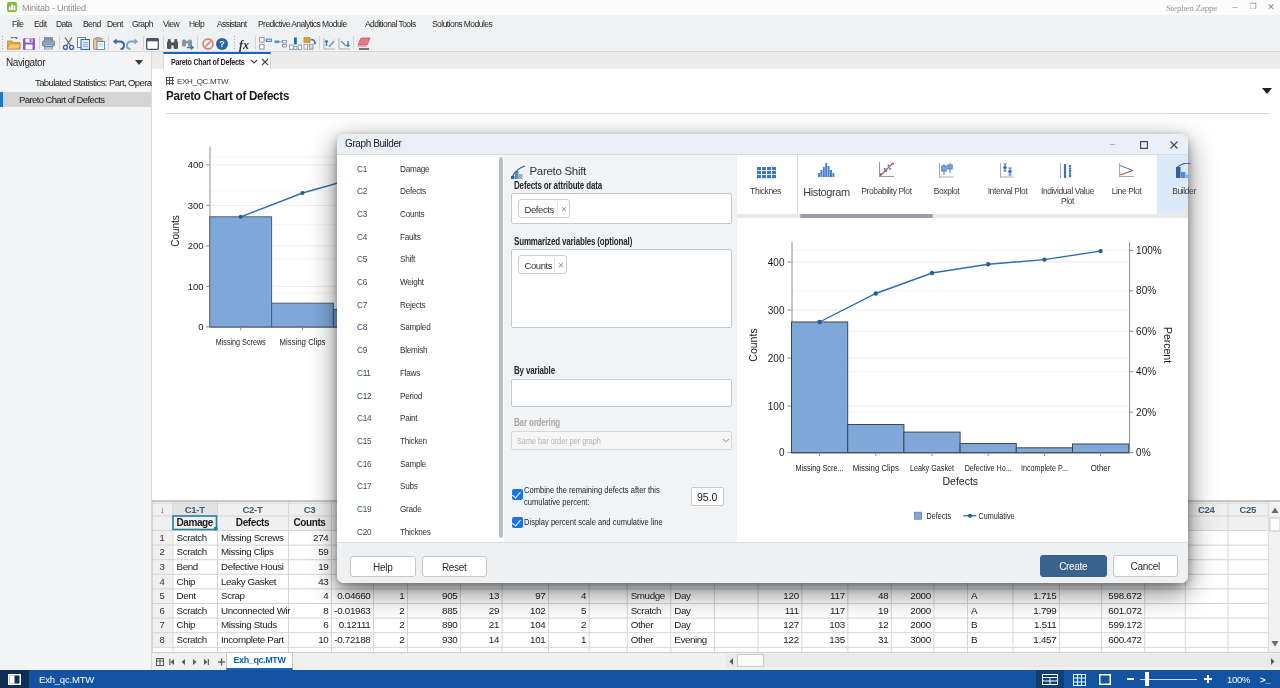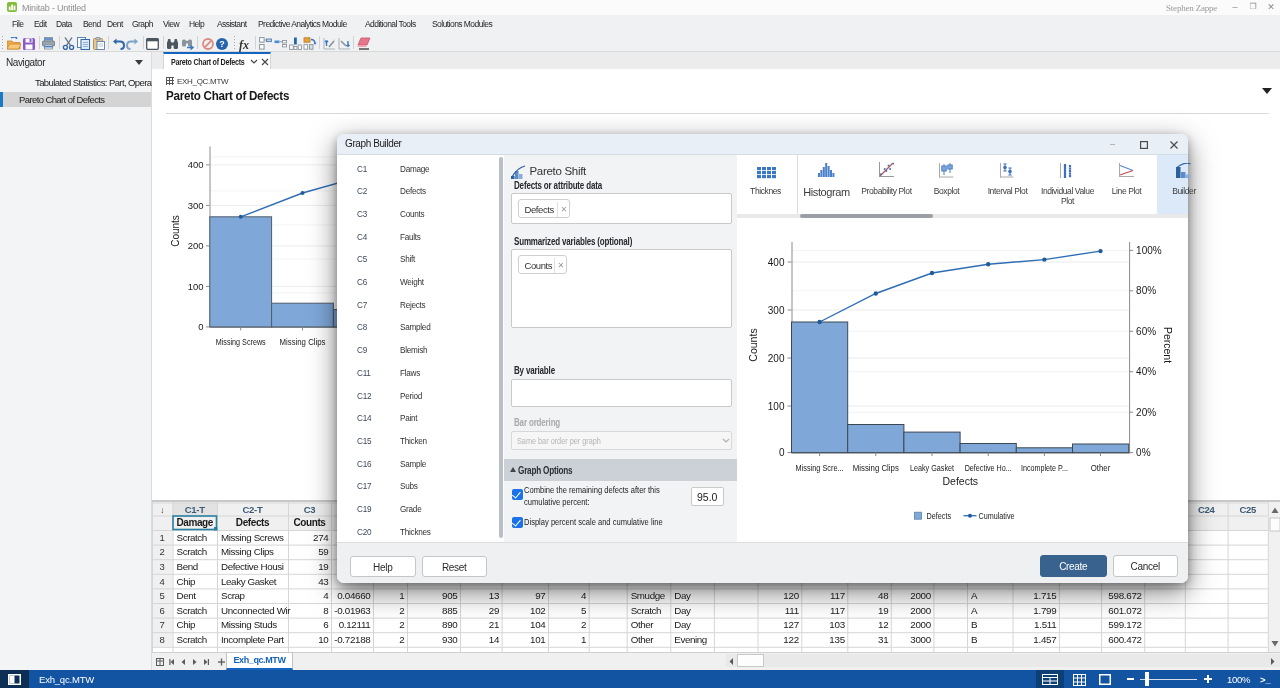--- a/index.html
+++ b/index.html
@@ -606,21 +606,20 @@
         <span class="x" style="position:absolute;left:39px;top:4.5px;font-size:8px">✕</span>
       </div>
     <span class="dlabel" style="left:10px;top:210px;">By variable</span>
     <div class="dbox" style="top:224px;height:28px;"></div>
     <span class="dlabel" style="left:10px;top:262px;color:#a9a9a9">Bar ordering</span>
     <div class="dbox" style="top:276px;height:18.5px;background:#f6f6f7;border-color:#d8d8d8"></div>
     <span style="position:absolute;left:13px;top:280.5px;font-size:9px;letter-spacing:0;color:#b4b4b4;transform:scaleX(.81);transform-origin:left;white-space:nowrap">Same bar order per graph</span>
     <svg style="position:absolute;left:218px;top:282.5px" width="8" height="6">
         <path d="M1 1 L4 4 L7 1" stroke="#b0b0b0" stroke-width="1.2" fill="none"></path>
       </svg>
-    <div class="sechdr" style="top:303.5px;"><em>Graph Options</em></div>
     <div class="cbox" style="top:334px;"></div>
     <span class="ctext" style="top:329.5px;">Combine the remaining defects after this</span>
     <span class="ctext" style="top:341.5px;">cumulative percent:</span>
     <div class="dbox" style="left:187px;top:331.5px;width:33px;height:19px;"></div>
     <span style="position:absolute;left:193.5px;top:335.5px;font-size:10.5px;color:#222">95.0</span>
     <div class="cbox" style="top:362px;"></div>
     <span class="ctext" style="top:362px;">Display percent scale and cumulative line</span>
   </div>
   <div id="dgal">
       <div class="abs" style="left:419.5px;top:0;width:31.5px;height:63px;background:#dce9f8"></div>

